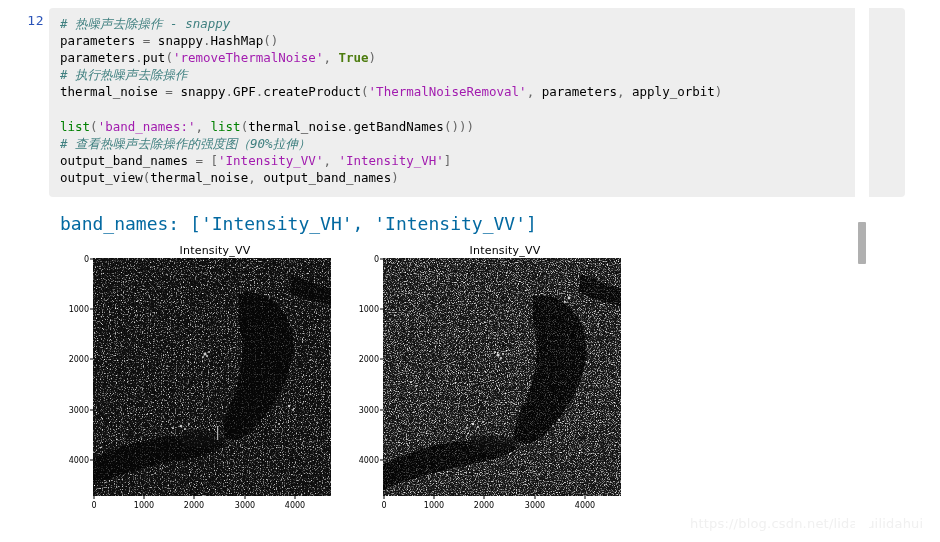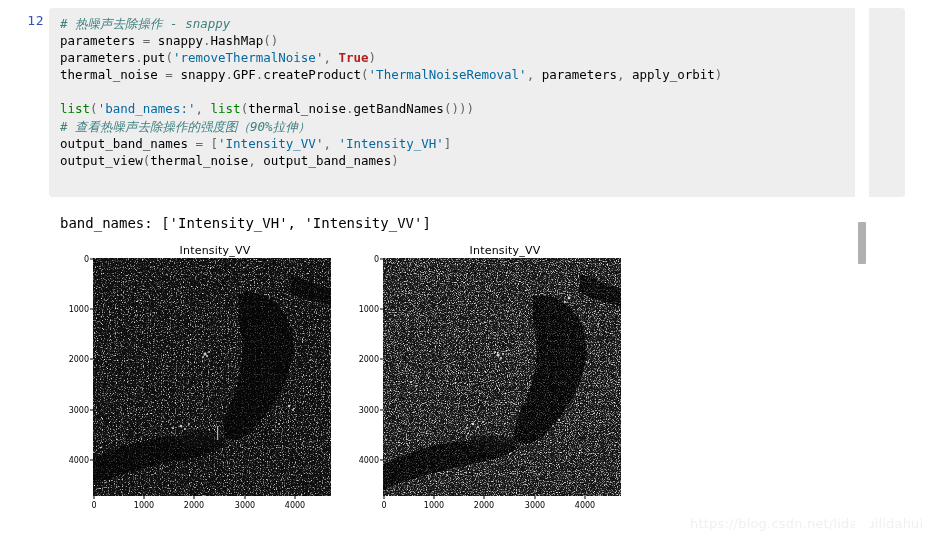--- a/index.html
+++ b/index.html
@@ -40,34 +40,34 @@
   }
   .code-line {
     font-family: "DejaVu Sans Mono", monospace;
     font-size: 12.5px;
     line-height: 17.1px;
     white-space: pre;
     color: #222222;
     height: 17.1px;
   }
   .cm { color: #408080; font-style: italic; }
-  .st { color: #0369a1; }
-  .kw { color: #b91c1c; font-weight: bold; }
+  .st { color: #a21caf; }
+  .kw { color: #4d7c0f; font-weight: bold; }
   .bi { color: #008000; }
   .pn { color: #666666; }
   .nm { color: #000000; }
 
   
   .stdout {
     position: absolute;
     left: 60px; top: 215px;
     font-family: "DejaVu Sans Mono", monospace;
-    font-size: 14px;
+    font-size: 18px;
     line-height: 17px;
-    color: #000000;
+    color: #0369a1;
     white-space: pre;
   }
 
   
   .figure {
     position: absolute;
     left: 55px; top: 238px;
     width: 600px; height: 285px;
   }
   .subplot { position: absolute; top: 0; width: 290px; height: 285px; }
@@ -160,20 +160,21 @@
 
 <div id="root">
 
   <div class="cell-prompt">12</div>
 
   <div class="code-block">
     <div id="code-host">
         <div class="code-line"><span class="cm"># 热噪声去除操作 - snappy</span></div>
         <div class="code-line"><span class="nm">parameters </span><span class="pn">= </span><span class="nm">snappy</span><span class="pn">.</span><span class="nm">HashMap</span><span class="pn">()</span></div>
         <div class="code-line"><span class="nm">parameters</span><span class="pn">.</span><span class="nm">put</span><span class="pn">(</span><span class="st">'removeThermalNoise'</span><span class="pn">, </span><span class="kw">True</span><span class="pn">)</span></div>
+        <div class="code-line"><span class="cm"># 执行热噪声去除操作</span></div>
         <div class="code-line"><span class="nm">thermal_noise </span><span class="pn">= </span><span class="nm">snappy</span><span class="pn">.</span><span class="nm">GPF</span><span class="pn">.</span><span class="nm">createProduct</span><span class="pn">(</span><span class="st">'ThermalNoiseRemoval'</span><span class="pn">, </span><span class="nm">parameters</span><span class="pn">, </span><span class="nm">apply_orbit</span><span class="pn">)</span></div>
         <div class="code-line">&nbsp;</div>
         <div class="code-line"><span class="bi">list</span><span class="pn">(</span><span class="st">'band_names:'</span><span class="pn">, </span><span class="bi">list</span><span class="pn">(</span><span class="nm">thermal_noise</span><span class="pn">.</span><span class="nm">getBandNames</span><span class="pn">()))</span></div>
         <div class="code-line"><span class="cm"># 查看热噪声去除操作的强度图（90%拉伸）</span></div>
         <div class="code-line"><span class="nm">output_band_names </span><span class="pn">= [</span><span class="st">'Intensity_VV'</span><span class="pn">, </span><span class="st">'Intensity_VH'</span><span class="pn">]</span></div>
         <div class="code-line"><span class="nm">output_view</span><span class="pn">(</span><span class="nm">thermal_noise</span><span class="pn">, </span><span class="nm">output_band_names</span><span class="pn">)</span></div>
       </div>
   </div>
 
   <div class="stdout">band_names: ['Intensity_VH', 'Intensity_VV']</div>

